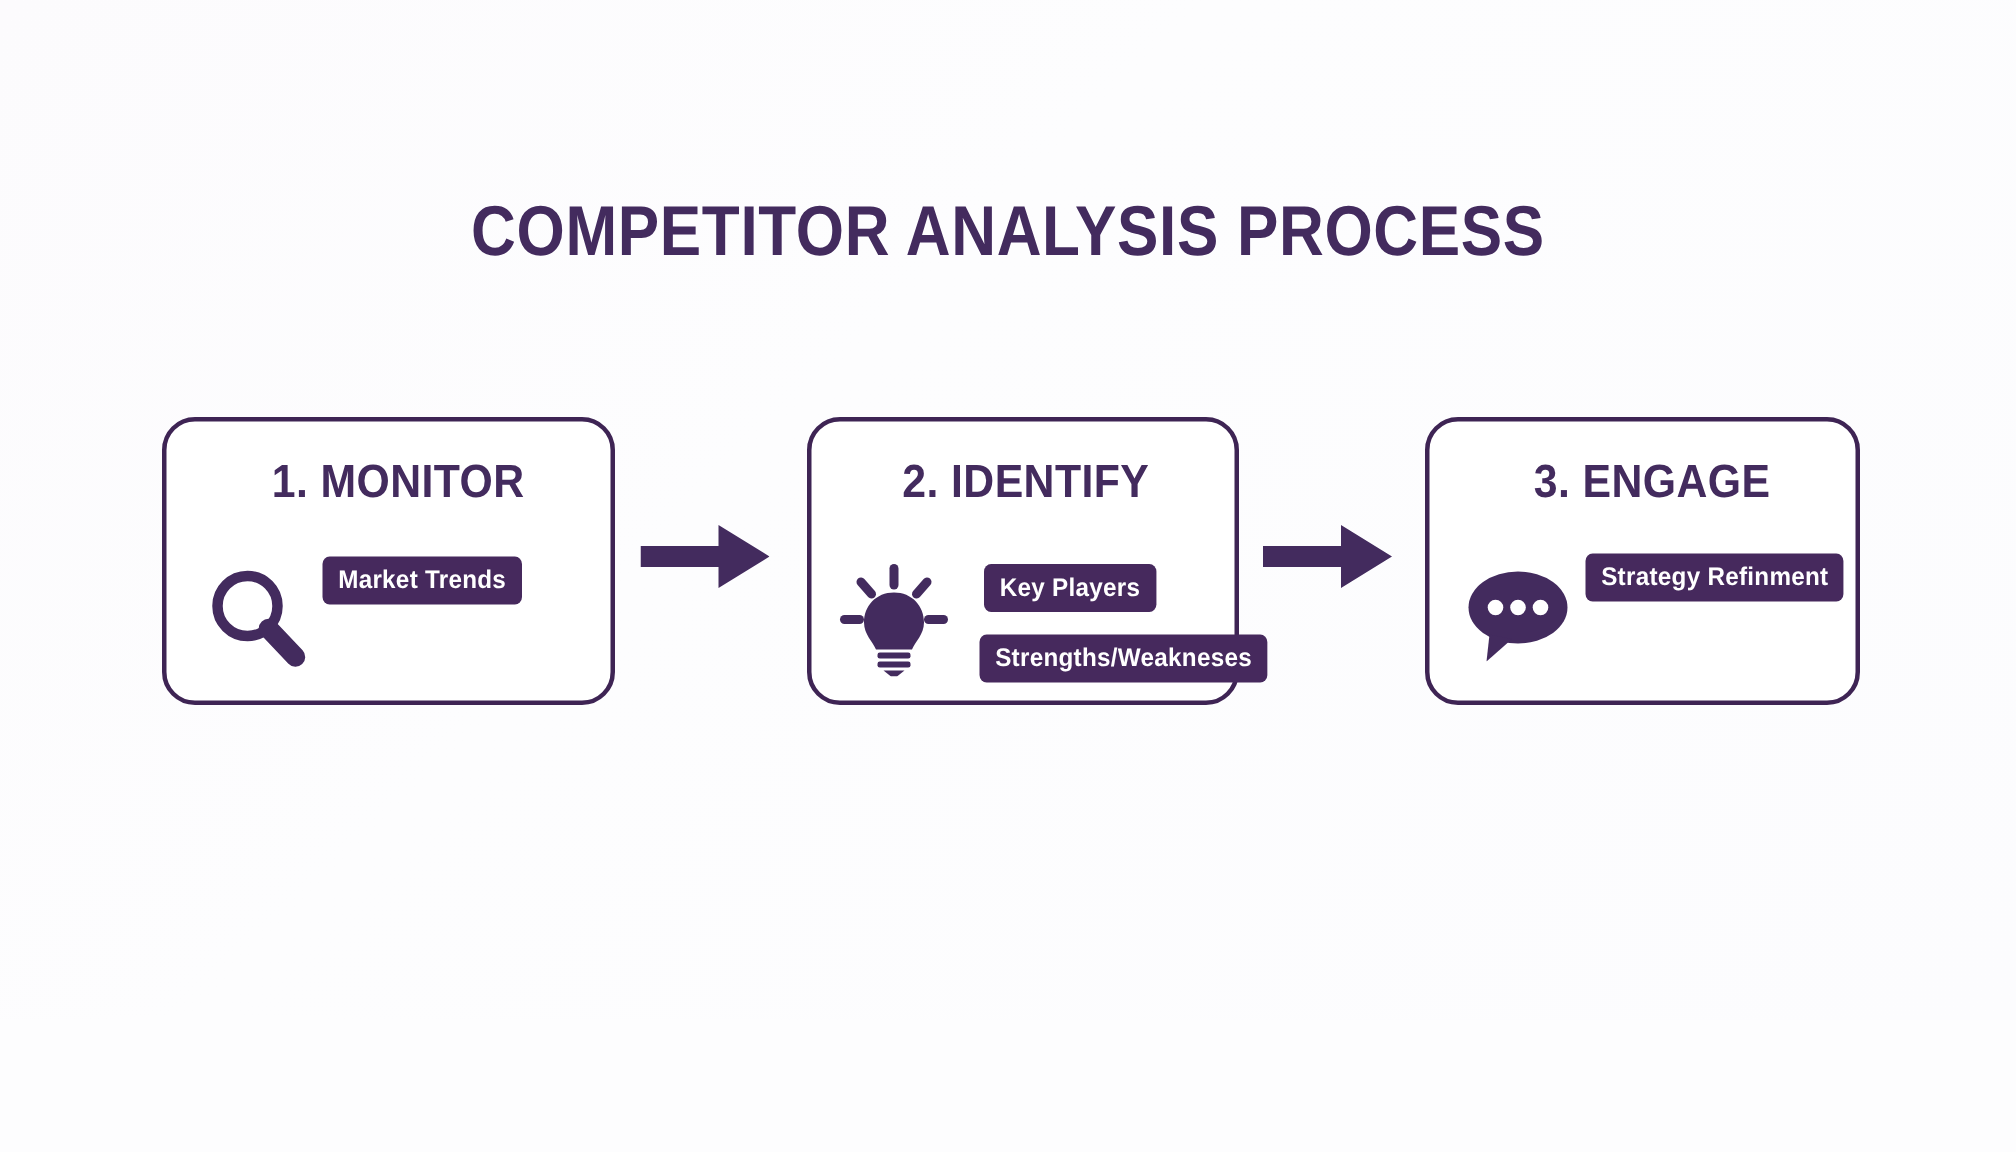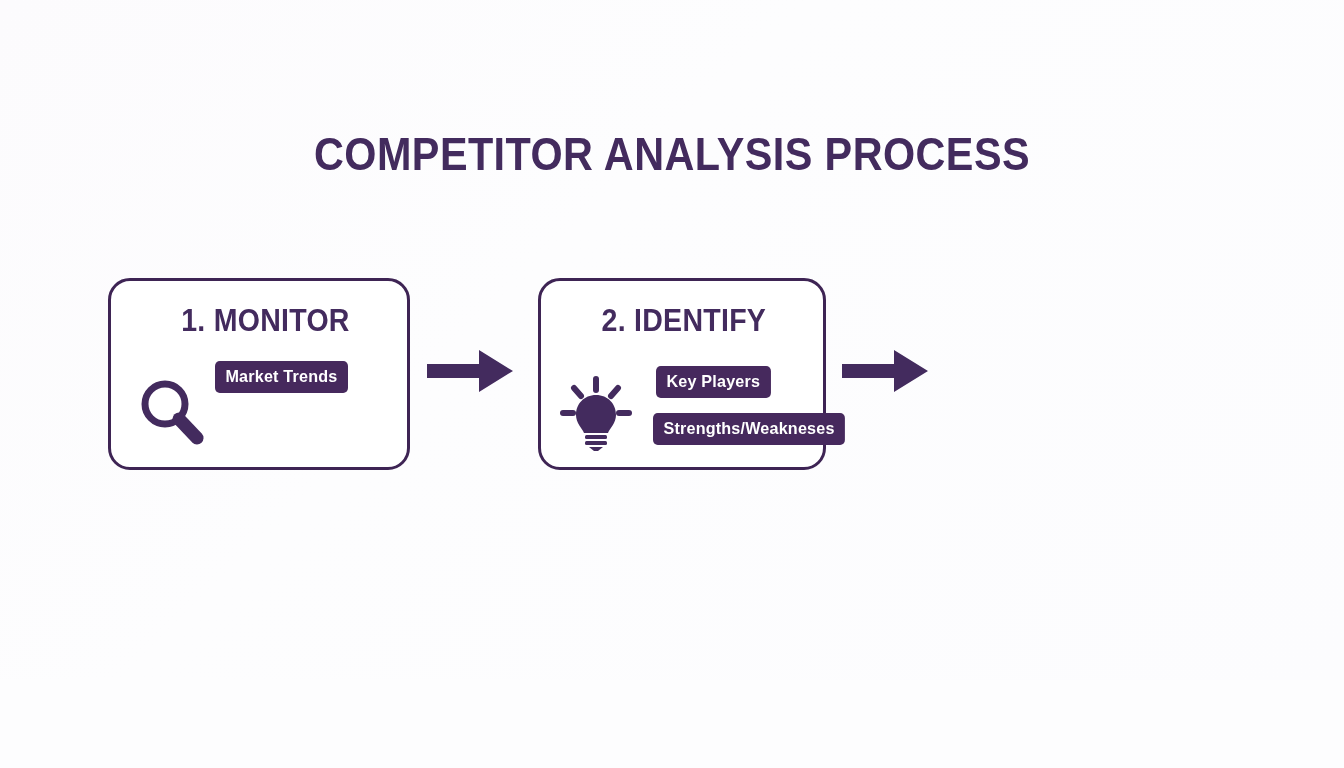--- a/index.html
+++ b/index.html
@@ -70,21 +70,21 @@
     left:24px;
     bottom:20px;
     width:72px; height:72px;
   }
   #card-1 .card-icon { left:16px; bottom:16px; width:78px; height:78px; }
   #card-2 .card-icon { left:22px; bottom:26px; width:74px; height:62px; }
 
   
   .tag-stack {
     position:absolute;
-    right:0; top:0;
+    right:0; top:10px;
     width:100%; height:100%;
     pointer-events:none;
     text-align:right;
   }
   .tag {
     position:absolute;
     background:#46295d;
     color:#ffffff;
     border-radius:5px;
     font-family:"Liberation Sans Narrow","Liberation Sans",sans-serif;
@@ -167,14 +167,31 @@
       <span class="tag tag-1">Strengths/Weakneses</span>
     </div>
   </div>
 
   <div class="arrow" id="arrow-1">
     <svg viewBox="0 0 86 48" width="86" height="48">
       <path d="M0 17 L52 17 L52 3 L86 24 L52 45 L52 31 L0 31 Z" fill="#432b5e"></path>
     </svg>
   </div>
 
+  <div class="card" id="card-2">
+    <div class="card-heading">3. ENGAGE</div>
+
+    <div class="card-icon">
+      <svg viewBox="0 0 74 62" width="74" height="62">
+        <ellipse cx="37" cy="26" rx="33" ry="24" fill="#432b5e"></ellipse>
+        <path d="M18 44 L16 62 L33 47 Z" fill="#432b5e"></path>
+        <circle cx="22" cy="26" r="5.2" fill="#ffffff"></circle>
+        <circle cx="37" cy="26" r="5.2" fill="#ffffff"></circle>
+        <circle cx="52" cy="26" r="5.2" fill="#ffffff"></circle>
+      </svg>
+    </div>
+
+    <div class="tag-stack">
+      <span class="tag tag-0">Strategy Refinment</span>
+    </div>
+  </div>
 
 </div>
 
 </body></html>

